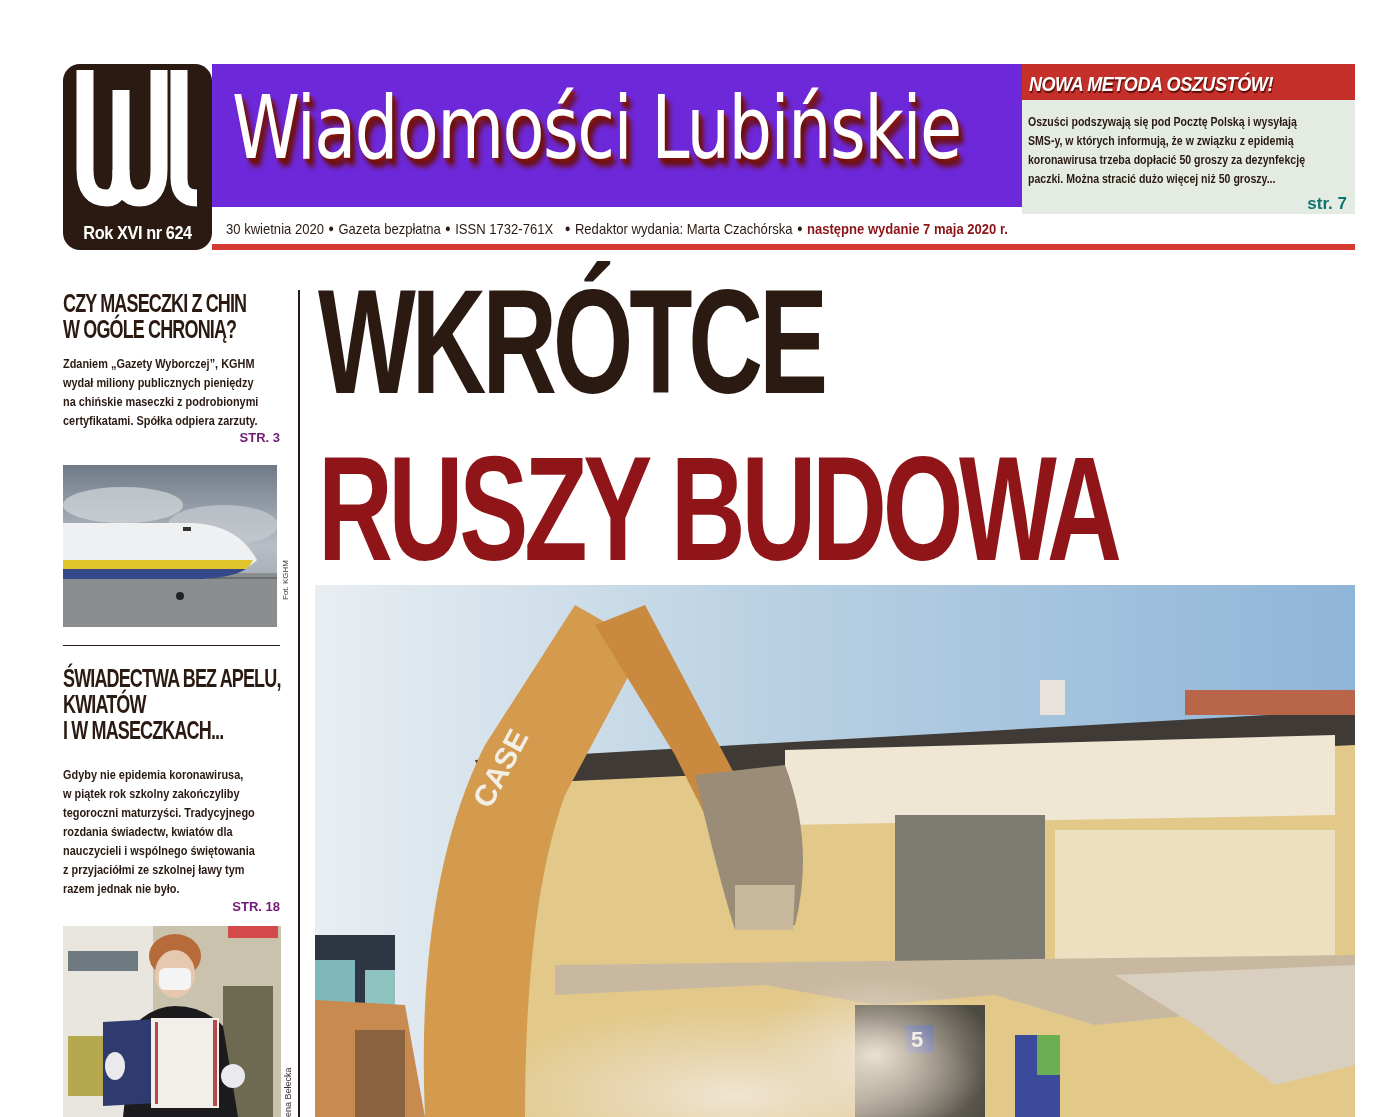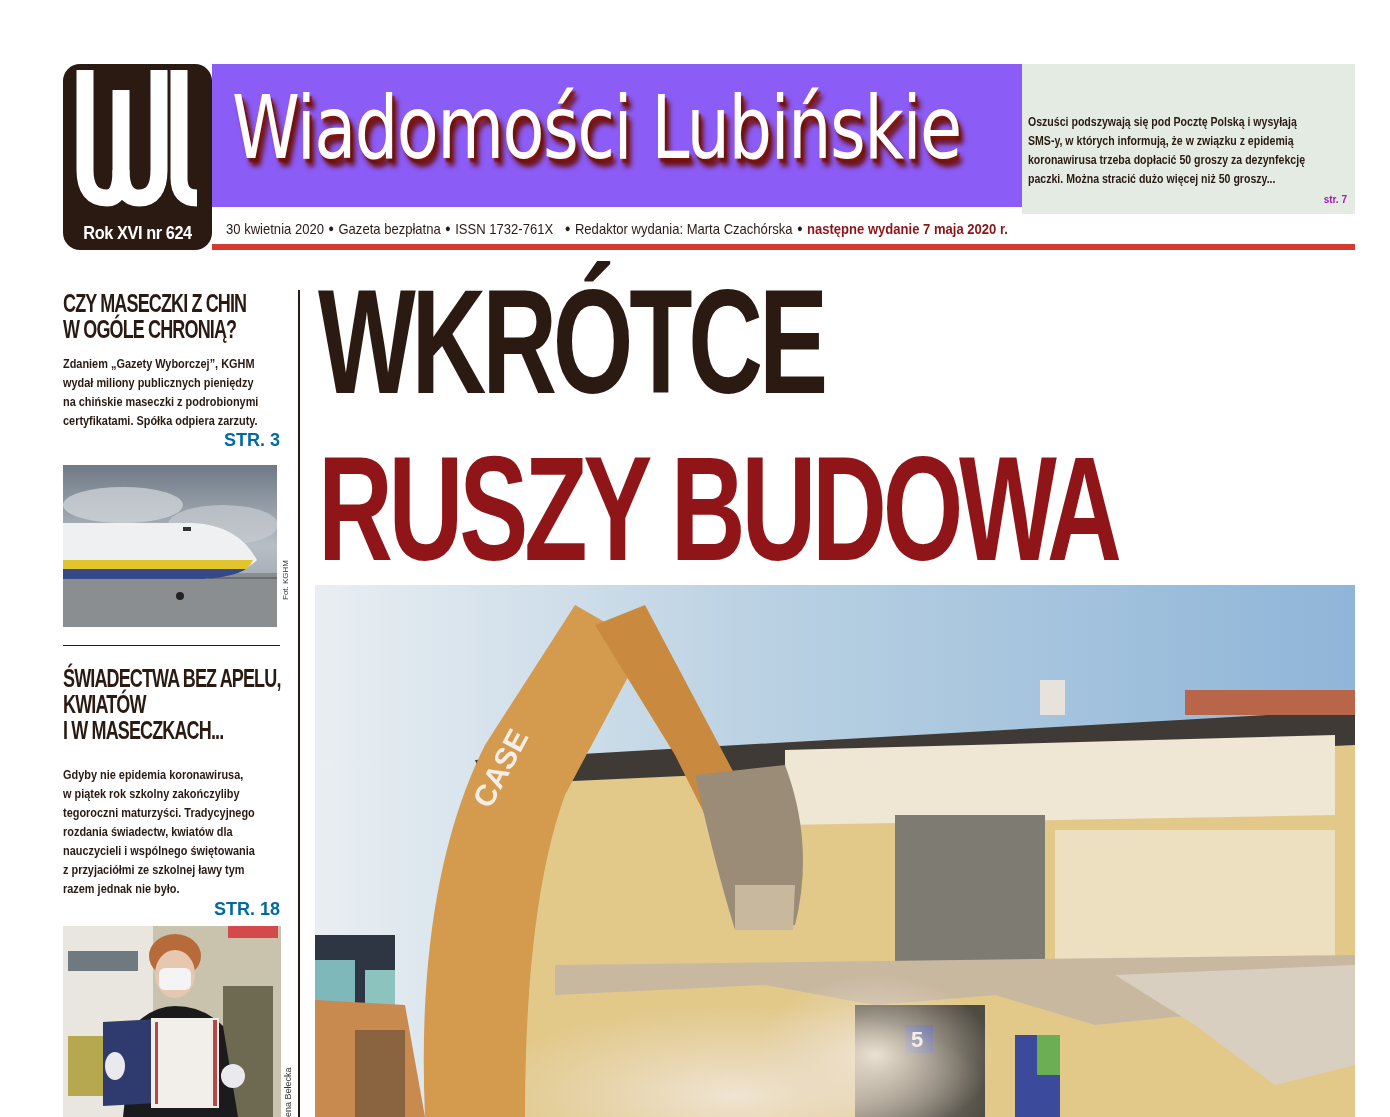--- a/index.html
+++ b/index.html
@@ -6,48 +6,48 @@
   body { width:1390px; height:1117px; background:#ffffff; position:relative; overflow:hidden;
          font-family:"Liberation Sans", sans-serif; color:#2a1a12; }
   .abs { position:absolute; }
 
   
   .logo-box { left:63px; top:64px; width:149px; height:186px; background:#2a1a12;border-radius:17px; }
   .logo-mark { left:10px; top:6px; width:130px; height:140px; }
   .issue-no { left:0; top:158px; width:149px; text-align:center; color:#fff; font-weight:bold;
               font-size:19px; letter-spacing:-0.5px; font-family:"Liberation Sans Narrow","Liberation Sans",sans-serif; transform:scaleX(0.86); }
 
-  .title-band { left:212px; top:64px; width:917px; height:143px; background:#8b5cf6; }
+  .title-band { left:212px; top:64px; width:917px; height:143px; background:#6d28d9; }
   .title-text { left:20px; top:12px; color:#fff; font-size:88px; font-weight:normal; letter-spacing:-2px;
                 transform-origin:left top; transform:scaleX(0.78);
                 text-shadow:6px 8px 6px #6b0f0a, 3px 4px 2px #8e1b14; white-space:nowrap;
                 font-family:"DejaVu Sans", sans-serif; }
 
   .meta-line { left:226px; top:220px; font-size:15px; color:#2a1a12; white-space:nowrap;
                transform-origin:left top; transform:scaleX(0.87); }
   .meta-line .sep { margin:0 5px; font-size:11px; vertical-align:2px; }
   .meta-line .next { color:#8c1418; font-weight:bold; }
   .red-rule { left:212px; top:244px; width:1143px; height:6px; background:#d43a2f; }
 
   
   .teaser { left:1022px; top:64px; width:333px; height:150px; background:#e4ebe3; }
   .teaser-head { left:0; top:0; width:333px; height:36px; background:#c6302a; color:#fff;
                  font-weight:bold; font-style:italic; font-size:21px; white-space:nowrap;
                  text-shadow:1px 2px 1px #5a0c08; }
   .teaser-head span { display:inline-block; padding:8px 0 0 8px; transform-origin:left top; transform:scaleX(0.86); letter-spacing:-0.5px; }
   .teaser-body { left:6px; top:49px; width:330px; font-size:12px; font-weight:bold; line-height:19px; color:#2a1a12;
                  transform-origin:left top; transform:scaleX(0.88); width:370px; }
-  .teaser-page { right:8px; top:130px; font-size:10px; font-weight:bold; color:#a21caf; }
+  .teaser-page { right:8px; top:130px; font-size:17px; font-weight:bold; color:#0f766e; }
 
   
   .story-head { font-weight:bold; color:#2a1a12; line-height:26px; font-size:25px; letter-spacing:-1.2px;
                 transform-origin:left top; transform:scaleX(0.72); white-space:nowrap; }
   .story-body { font-weight:bold; font-size:13px; line-height:19px; color:#2a1a12;
                 transform-origin:left top; transform:scaleX(0.84); white-space:nowrap; }
-  .story-page { font-weight:bold; font-size:18px; color:#0369a1; text-align:right; }
+  .story-page { font-weight:bold; font-size:13px; color:#701a75; text-align:right; }
 
   .s1-head { left:63px; top:290px; }
   .s1-body { left:63px; top:354px; }
   .s1-page { left:63px; top:430px; width:217px; }
   .photo1 { left:63px; top:465px; width:214px; height:162px; overflow:hidden; }
   .credit1 { left:281px; top:600px; font-size:8px; color:#333; transform:rotate(-90deg); transform-origin:left top; white-space:nowrap; }
   .rule1 { left:63px; top:645px; width:217px; height:1px; background:#2a1a12; }
 
   .s2-head { left:63px; top:665px; }
   .s2-body { left:63px; top:765px; }
@@ -82,20 +82,21 @@
 <div class="abs title-band">
   <div class="abs title-text">Wiadomości Lubińskie</div>
 </div>
 
 <div class="abs meta-line">
   <span>30 kwietnia 2020</span><span class="sep">●</span><span>Gazeta bezpłatna</span><span class="sep">●</span><span>ISSN 1732-761X</span>&nbsp;&nbsp;<span class="sep">●</span><span>Redaktor wydania: Marta Czachórska</span><span class="sep">●</span><span class="next">następne wydanie 7 maja 2020 r.</span>
 </div>
 <div class="abs red-rule"></div>
 
 <div class="abs teaser">
+  <div class="abs teaser-head"><span>NOWA METODA OSZUSTÓW!</span></div>
   <div class="abs teaser-body">
     <div>Oszuści podszywają się pod Pocztę Polską i wysyłają</div>
     <div>SMS-y, w których informują, że w związku z epidemią</div>
     <div>koronawirusa trzeba dopłacić 50 groszy za dezynfekcję</div>
     <div>paczki. Można stracić dużo więcej niż 50 groszy...</div>
   </div>
   <div class="abs teaser-page">str. 7</div>
 </div>
 
 <div class="abs story-head s1-head">

